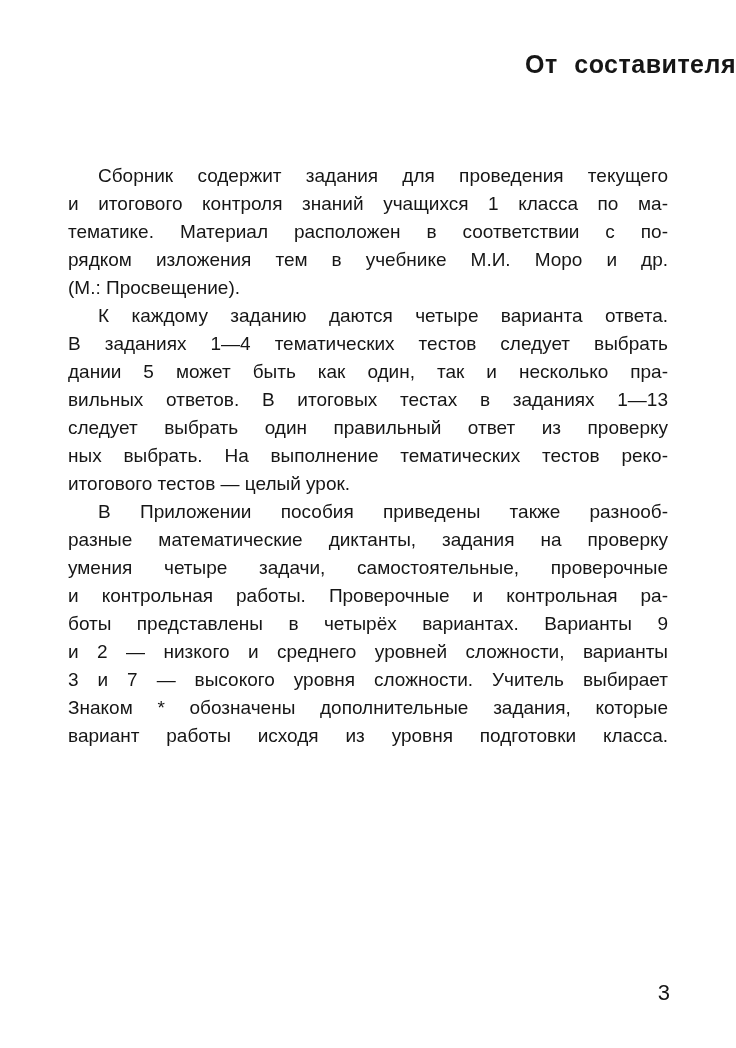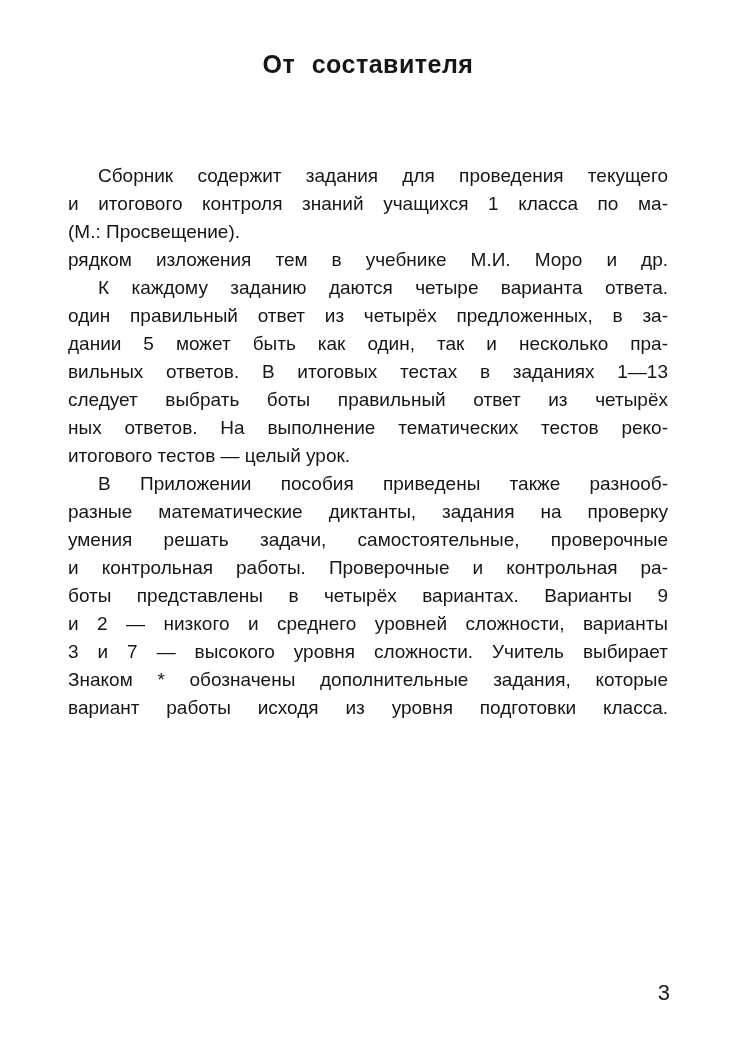--- a/index.html
+++ b/index.html
@@ -14,21 +14,21 @@
     background: #ffffff;
     overflow: hidden;
     font-family: "Liberation Sans", sans-serif;
     color: #161616;
   }
   .title {
     position: absolute;
     top: 50px;
     left: 0;
     width: 100%;
-    text-align: center;
+    text-align: right;
     font-size: 25px;
     font-weight: bold;
     letter-spacing: 0.5px;
     word-spacing: 9px;
   }
   .body-text {
     position: absolute;
     left: 68px;
     top: 162px;
     width: 600px;
@@ -60,36 +60,37 @@
 </head>
 <body>
 
 <div class="page">
   <div class="title">От составителя</div>
 
   <div class="body-text">
       <div class="paragraph">
         <div class="line first">Сборник содержит задания для проведения текущего</div>
         <div class="line">и итогового контроля знаний учащихся 1 класса по ма-</div>
+        <div class="line">тематике. Материал расположен в соответствии с по-</div>
+        <div class="line">рядком изложения тем в учебнике М.И. Моро и др.</div>
         <div class="line last">(М.: Просвещение).</div>
-        <div class="line">рядком изложения тем в учебнике М.И. Моро и др.</div>
       </div>
       <div class="paragraph">
         <div class="line first">К каждому заданию даются четыре варианта ответа.</div>
-        <div class="line">один правильный ответ из четырёх предложенных, в за-</div>
+        <div class="line">В заданиях 1—4 тематических тестов следует выбрать</div>
         <div class="line">дании 5 может быть как один, так и несколько пра-</div>
         <div class="line">вильных ответов. В итоговых тестах в заданиях 1—13</div>
-        <div class="line">следует выбрать боты правильный ответ из четырёх</div>
-        <div class="line">ных ответов. На выполнение тематических тестов реко-</div>
+        <div class="line">следует выбрать один правильный ответ из проверку</div>
+        <div class="line">ных выбрать. На выполнение тематических тестов реко-</div>
         <div class="line last">итогового тестов — целый урок.</div>
       </div>
       <div class="paragraph">
         <div class="line first">В Приложении пособия приведены также разнооб-</div>
         <div class="line">разные математические диктанты, задания на проверку</div>
-        <div class="line">умения решать задачи, самостоятельные, проверочные</div>
+        <div class="line">умения четыре задачи, самостоятельные, проверочные</div>
         <div class="line">и контрольная работы. Проверочные и контрольная ра-</div>
         <div class="line">боты представлены в четырёх вариантах. Варианты 9</div>
         <div class="line">и 2 — низкого и среднего уровней сложности, варианты</div>
         <div class="line">3 и 7 — высокого уровня сложности. Учитель выбирает</div>
         <div class="line">Знаком * обозначены дополнительные задания, которые</div>
         <div class="line">вариант работы исходя из уровня подготовки класса.</div>
       </div>
     </div>
 
   <div class="page-number">3</div>

